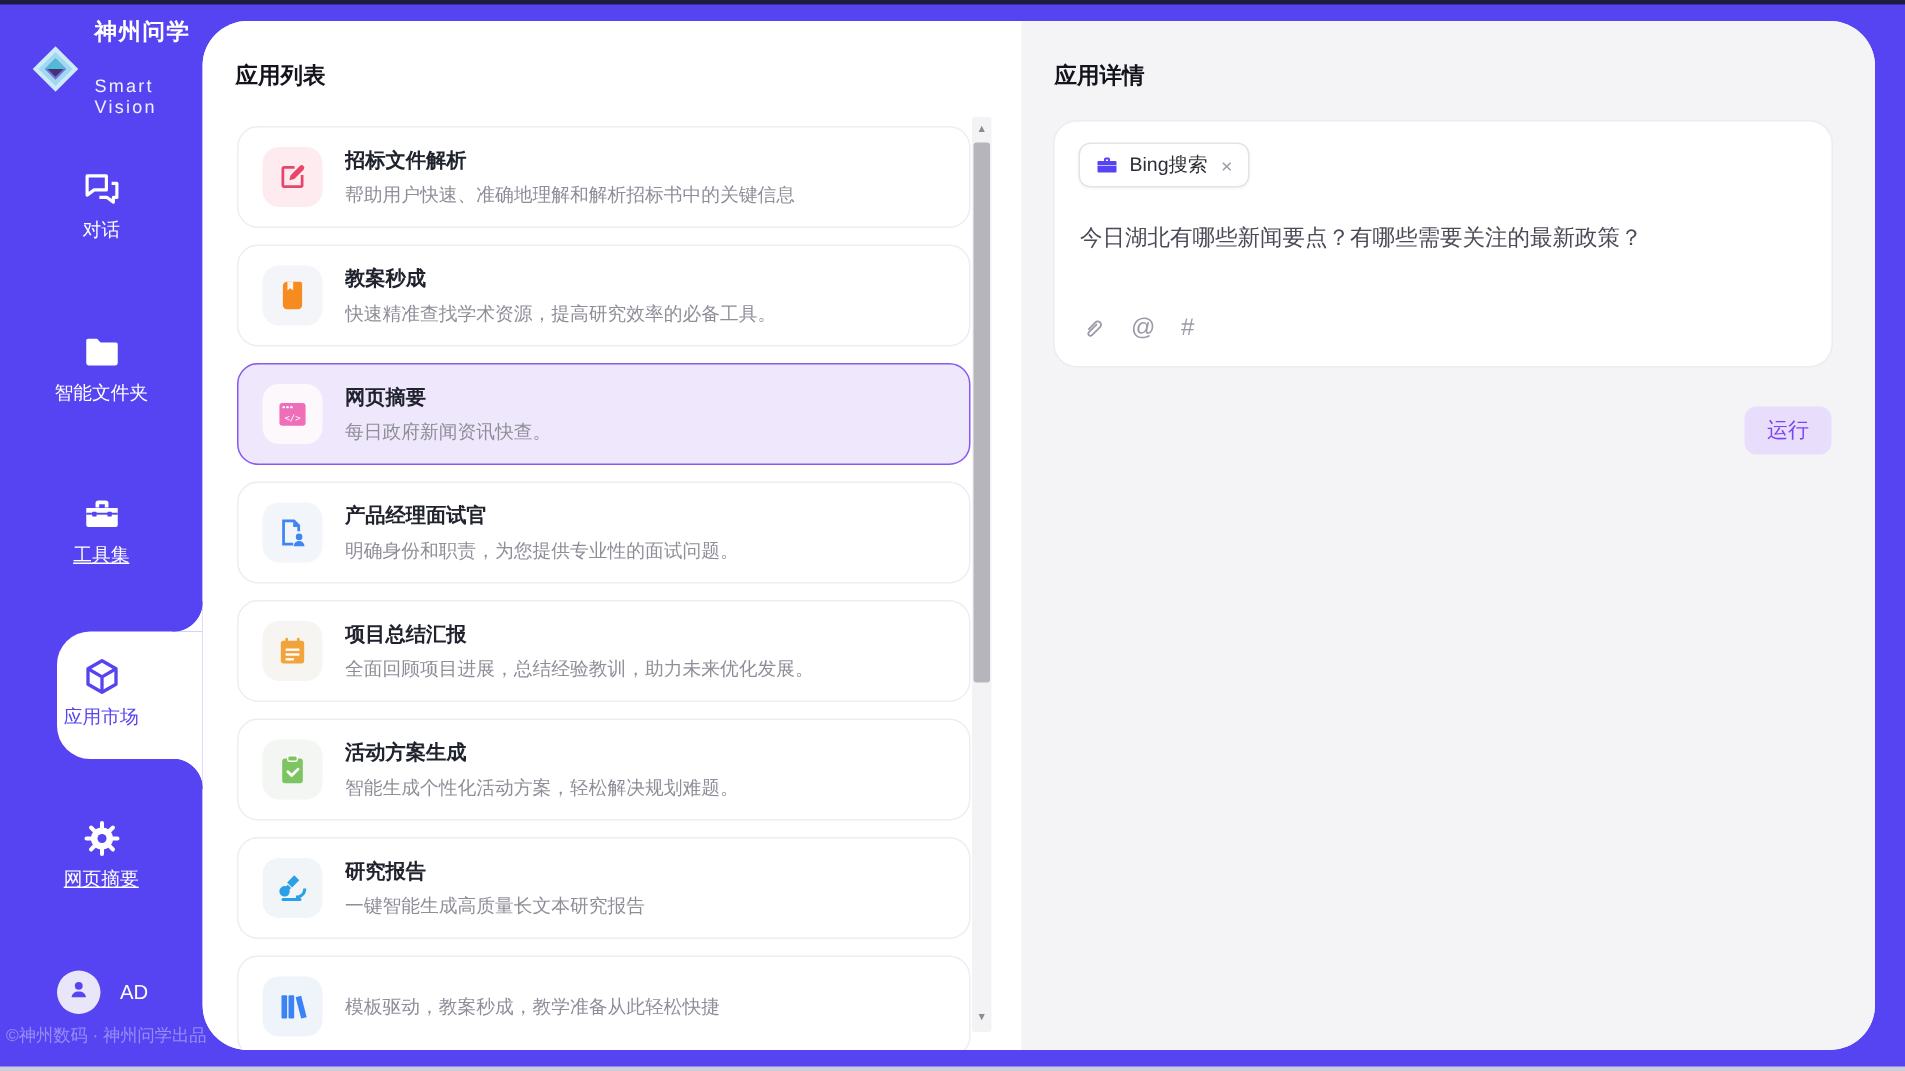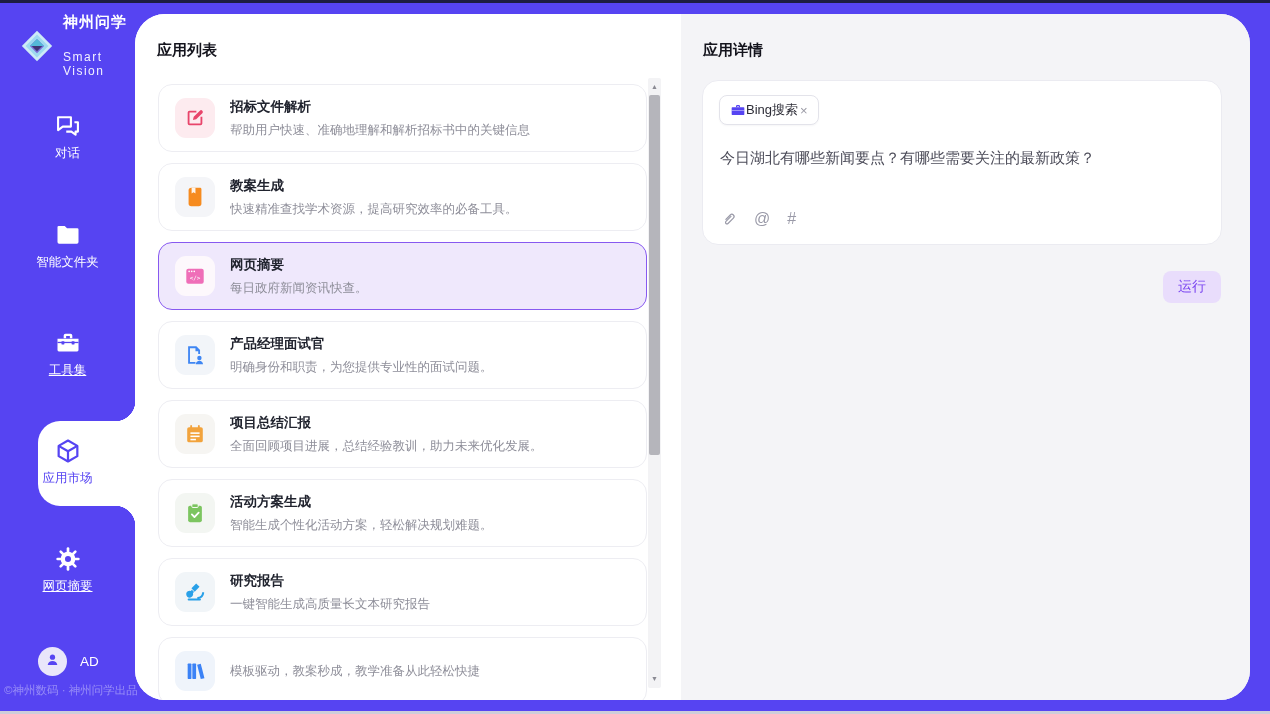--- a/index.html
+++ b/index.html
@@ -65,21 +65,21 @@
     font-size:7px; line-height:14px; color:#8a8a93; cursor:pointer; }
   .scroll-arrow.up { top:2px; } .scroll-arrow.down { bottom:2px; }
   .scroll-thumb { position:absolute; left:1px; top:17px; width:11px; height:360px;
     background:#b5b5bb; border-radius:2px; cursor:grab; }
 
   
   .detail-panel { position:relative; flex:1; background:#f4f4f7; }
   .prompt-card { position:absolute; left:21px; top:66px; width:520px; height:165px;
     background:#fff; border:1px solid #ebebf1; border-radius:16px; }
   .tool-tag { position:absolute; left:16px; top:14px; height:30px; display:inline-flex; align-items:center;
-    gap:0; padding:4px 10px; background:#fff; border:1px solid #e3e3ea; border-radius:8px;
+    gap:7px; padding:4px 10px; background:#fff; border:1px solid #e3e3ea; border-radius:8px;
     box-shadow:0 1px 2px rgba(20,20,40,.04); cursor:pointer; }
   .tool-tag svg { width:16px; height:16px; display:block; }
   .tag-label { font-size:13px; color:#2c2c36; }
   .tag-close { font-size:13px; color:#9a9aa5; margin-left:2px; cursor:pointer; }
   .prompt-input { position:absolute; left:17px; top:68px; right:16px; font-size:15px; color:#4b4b58; cursor:text; }
   .prompt-toolbar { position:absolute; left:17px; bottom:16px; display:flex; align-items:center; gap:17px; }
   .tb-btn { color:#9a9aa8; font-size:16px; line-height:18px; cursor:pointer; }
   .tb-btn svg { width:17px; height:17px; display:block; }
   .run-btn { position:absolute; right:29px; top:257px; padding:7px 15px; border:none; border-radius:8px;
     background:#e9ddfc; color:#7a45f0; font-size:14px; cursor:pointer;
@@ -197,21 +197,21 @@
     </div>
   </div>
         <div class="card">
     <div class="card-icon" style="background: rgb(244, 245, 248);">
             <svg viewBox="0 0 24 24" fill="#f68b1f">
      <path d="M5 5a3 3 0 0 1 3-3h9.5A1.5 1.5 0 0 1 19 3.5V19a3 3 0 0 1-3 3H8a3 3 0 0 1-3-3z"></path>
      <path d="M12.5 2v6.3l-2.1-1.6-2.1 1.6V2z" fill="#fff" opacity=".9"></path>
             </svg>
           </div>
     <div class="card-text">
-      <div class="card-title">教案生成</div>
+      <div class="card-title">教案秒成</div>
       <div class="card-desc">快速精准查找学术资源，提高研究效率的必备工具。</div>
     </div>
   </div>
         <div class="card selected">
     <div class="card-icon" style="background: rgb(253, 248, 252);">
             <svg viewBox="0 0 24 24">
      <rect x="2.5" y="4" width="19" height="16.5" rx="2.2" fill="#ef6eb8"></rect>
      <circle cx="5.6" cy="7" r="0.9" fill="#fff"></circle>
               <circle cx="8.4" cy="7" r="0.9" fill="#fff"></circle>
               <circle cx="11.2" cy="7" r="0.9" fill="#fff"></circle>

